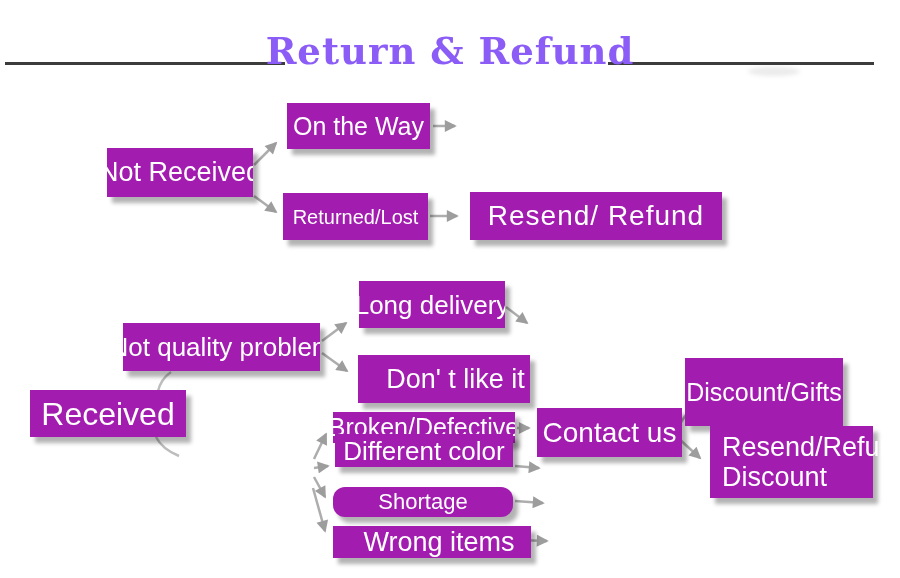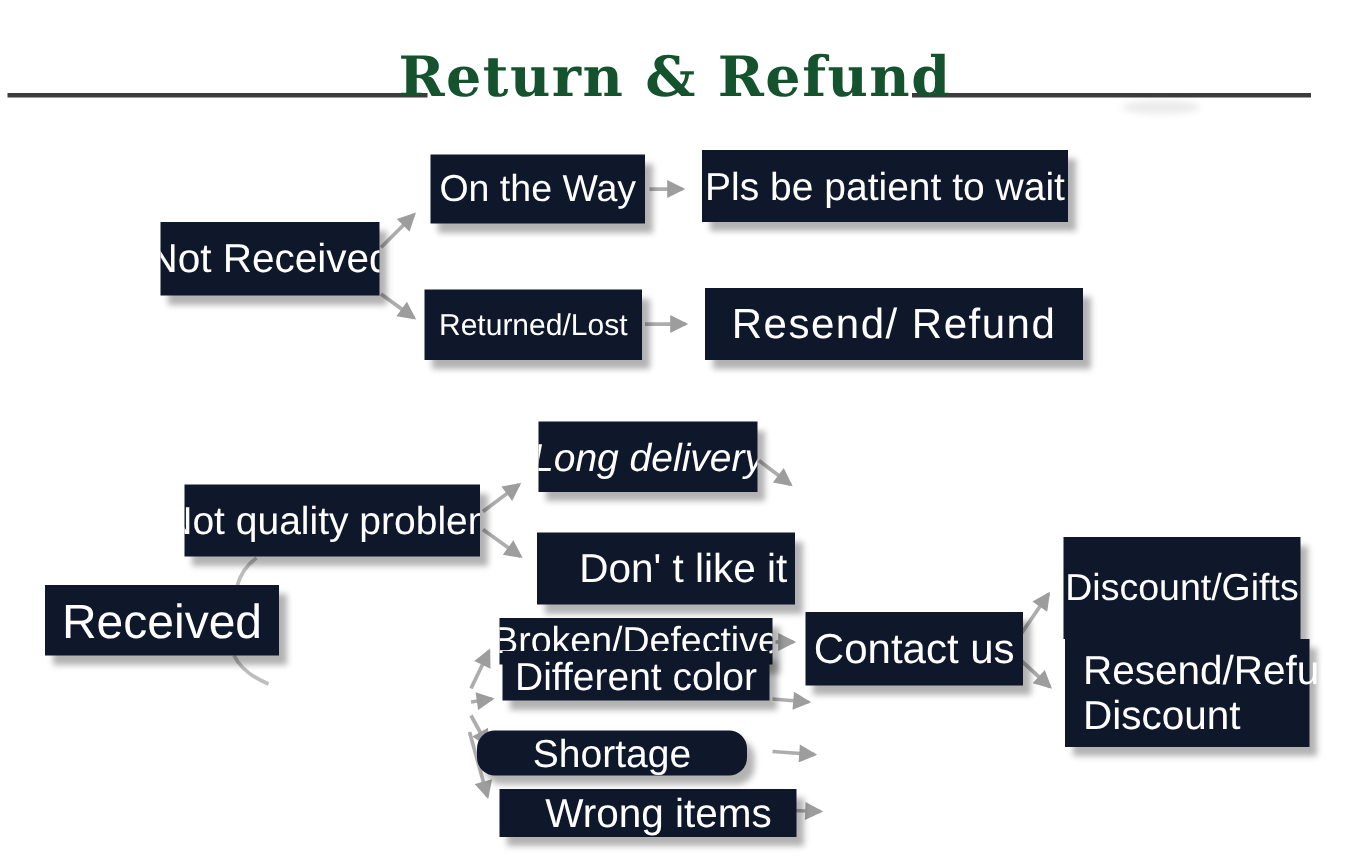--- a/index.html
+++ b/index.html
@@ -8,33 +8,33 @@
     width:900px;height:578px;
     background:#ffffff;
     overflow:hidden;
     font-family:"Liberation Sans","DejaVu Sans",sans-serif;
   }
   .title{
     position:absolute;left:0;right:0;top:33px;
     text-align:center;
     font-family:"DejaVu Serif","Liberation Serif",serif;
     font-weight:bold;font-size:37px;line-height:1;
-    color:#14532d;letter-spacing:1px;
+    color:#8b5cf6;letter-spacing:1px;
   }
   .rule{position:absolute;top:62px;height:3px;background:#3c3c3c;}
   .rule-left{left:5px;width:280px;}
   .rule-right{left:608px;width:266px;}
   .smudge{
     position:absolute;left:748px;top:67px;width:52px;height:9px;
     background:rgba(60,60,60,0.10);border-radius:50%;
     filter:blur(2px);
   }
   .node{
     position:absolute;
-    background:#0f172a;
+    background:#a21caf;
     color:#ffffff;
     display:flex;align-items:center;justify-content:center;
     box-shadow:5px 6px 4px rgba(0,0,0,0.30);
     white-space:nowrap;line-height:1;
     overflow:hidden;
   }
   .node.two-line{
     white-space:pre-line;
     justify-content:flex-start;
     text-align:left;
@@ -77,30 +77,29 @@
     <line x1="517" y1="428" x2="529" y2="428" stroke="#adadad" stroke-width="2.5" marker-end="url(#ah)"></line>
     <line x1="515" y1="466" x2="539" y2="468" stroke="#adadad" stroke-width="2.5" marker-end="url(#ah)"></line>
     <line x1="515" y1="501" x2="543" y2="503" stroke="#adadad" stroke-width="2.5" marker-end="url(#ah)"></line>
     <line x1="519" y1="540" x2="547" y2="541" stroke="#adadad" stroke-width="2.5" marker-end="url(#ah)"></line>
     <line x1="677" y1="428" x2="699" y2="396" stroke="#adadad" stroke-width="2.5" marker-end="url(#ah)"></line>
     <line x1="677" y1="437" x2="700" y2="458" stroke="#adadad" stroke-width="2.5" marker-end="url(#ah)"></line>
   </svg>
 
   <div class="node" style="left:107px;top:148px;width:146px;height:49px;font-size:27px;">Not Received</div>
   <div class="node" style="left:287px;top:103px;width:143px;height:46px;font-size:25px;">On the Way</div>
-  <div class="node" style="left:468px;top:100px;width:244px;height:48px;font-size:26px;">Pls be patient to wait</div>
   <div class="node" style="left:283px;top:193px;width:145px;height:47px;font-size:20px;">Returned/Lost</div>
   <div class="node" style="left:470px;top:192px;width:252px;height:48px;font-size:28px;letter-spacing:1px;text-align:right;">Resend/ Refund</div>
 
   <div class="node" style="left:30px;top:390px;width:156px;height:47px;font-size:32px;">Received</div>
   <div class="node" style="left:123px;top:323px;width:197px;height:48px;font-size:26px;">Not quality problem</div>
-  <div class="node" style="left:359px;top:281px;width:146px;height:47px;font-size:26px;font-style:italic;">Long delivery</div>
+  <div class="node" style="left:359px;top:281px;width:146px;height:47px;font-size:26px;">Long delivery</div>
   <div class="node" style="left:358px;top:355px;width:149px;height:48px;font-size:27px;padding-left:23px;">Don' t like it</div>
   <div class="node" style="left:333px;top:412px;width:182px;height:31px;font-size:25px;">Broken/Defective</div>
   <div class="node" style="left:335px;top:434px;width:178px;height:33px;font-size:26px;">Different color</div>
-  <div class="node" style="left:318px;top:487px;width:180px;height:30px;font-size:26px;border-radius:12px;">Shortage</div>
+  <div class="node" style="left:333px;top:487px;width:180px;height:30px;font-size:22px;border-radius:12px;">Shortage</div>
   <div class="node" style="left:333px;top:526px;width:184px;height:32px;font-size:27px;padding-left:14px;">Wrong items</div>
   <div class="node" style="left:537px;top:408px;width:145px;height:49px;font-size:28px;">Contact us</div>
-  <div class="node" style="left:709px;top:358px;width:158px;height:68px;font-size:25px;">Discount/Gifts</div>
+  <div class="node" style="left:685px;top:358px;width:158px;height:68px;font-size:25px;">Discount/Gifts</div>
   <div class="node two-line" style="left:710px;top:426px;width:151px;height:72px;font-size:27px;">Resend/Refund/
 Discount</div>
 
 </div>
 
 </body></html>

